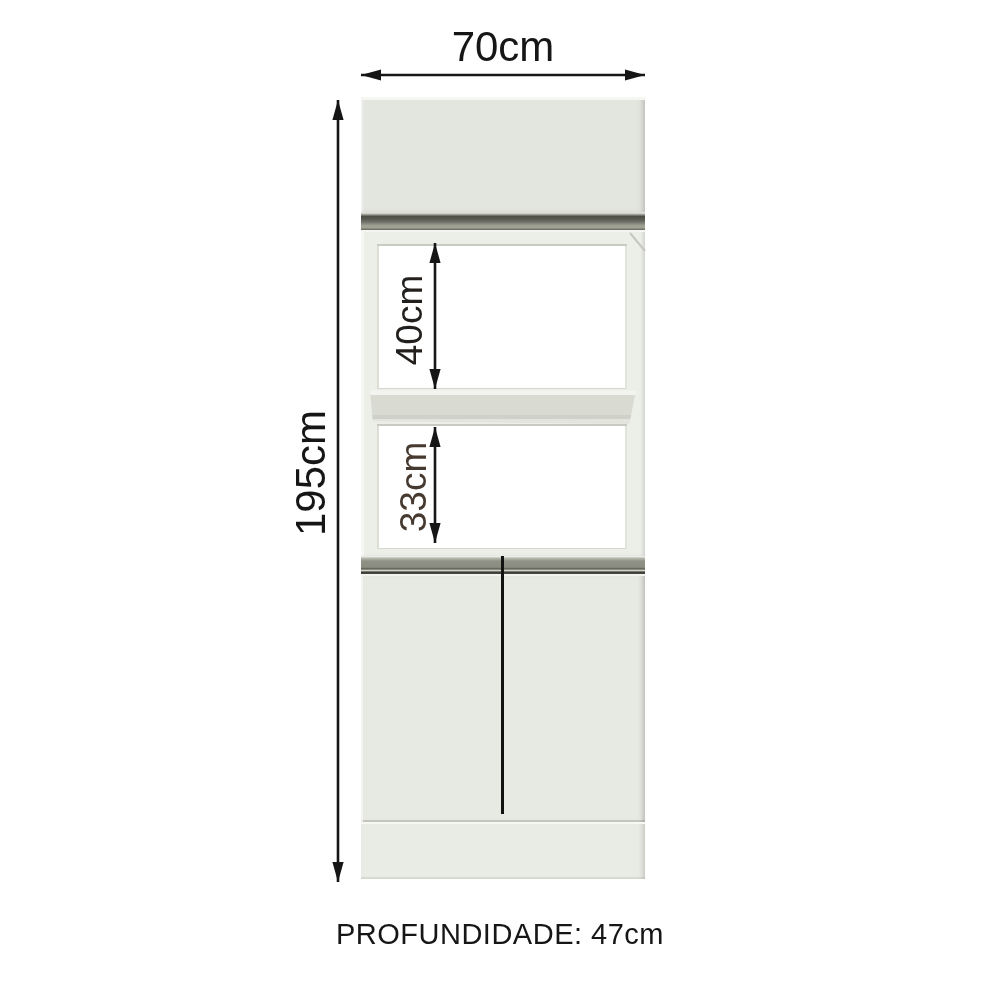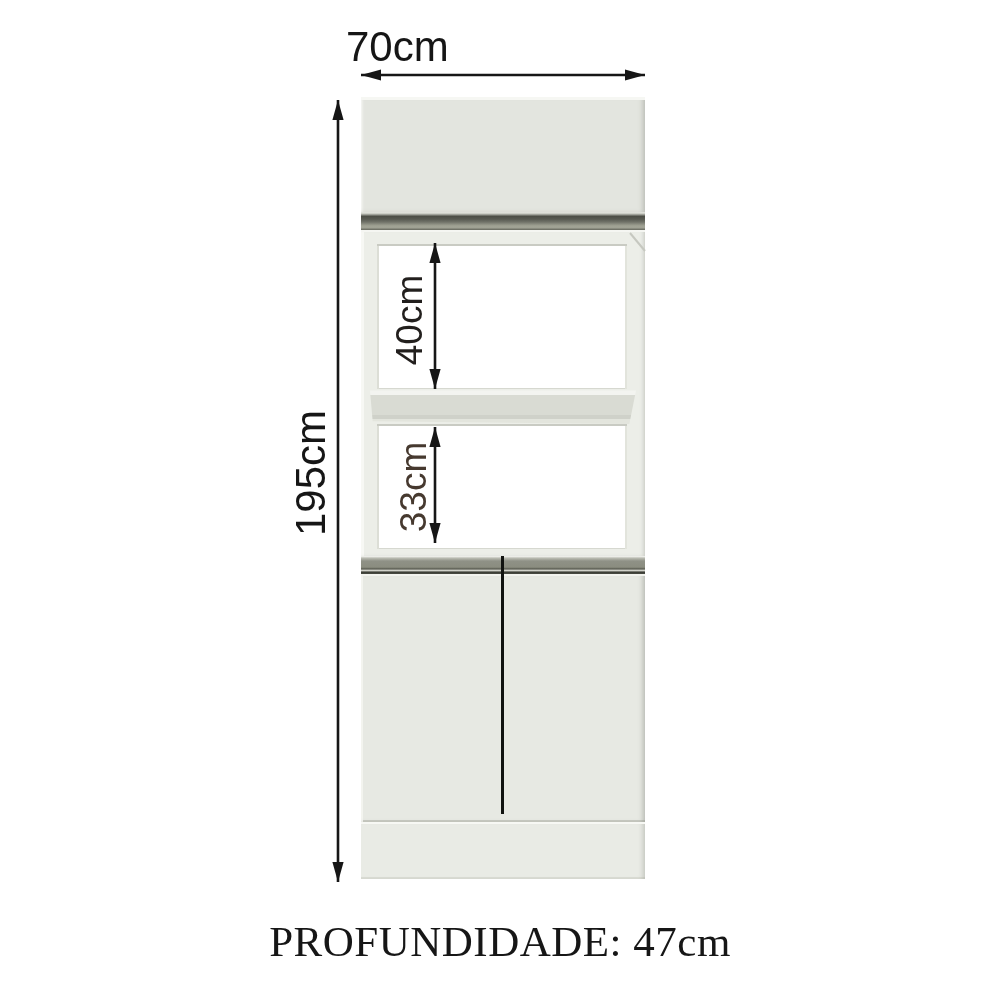--- a/index.html
+++ b/index.html
@@ -13,25 +13,25 @@
   .canvas{position:absolute;left:0;top:0;width:1000px;height:1000px;background:var(--page,#ffffff);}
 
   
   .dim-label{
     position:absolute;
     color:var(--dimension,#161616);
     font-size:42px;
     line-height:1;
     white-space:nowrap;
   }
-  .width-label{left:346px;top:26px;width:284px;text-align:left;}
+  .width-label{left:361px;top:26px;width:284px;text-align:center;}
   .height-label{left:311px;top:473px;transform:translate(-50%,-50%) rotate(-90deg);}
   .upper-label{left:409px;top:320px;transform:translate(-50%,-50%) rotate(-90deg);font-size:37px;color:var(--upper_label,#221f1d);}
   .lower-label{left:413px;top:487px;transform:translate(-50%,-50%) rotate(-90deg);font-size:37px;color:var(--lower_label,#46392f);}
-  .depth-label{left:0;top:920px;width:1000px;text-align:center;font-size:43px;letter-spacing:0.5px;font-family:Liberation Serif, serif;}
+  .depth-label{left:0;top:920px;width:1000px;text-align:center;font-size:29px;letter-spacing:0.5px;}
 
   
   svg.arrows{position:absolute;left:0;top:0;z-index:5;pointer-events:none;}
   .dim-line{stroke:var(--dimension,#161616);stroke-width:2.6;fill:none;}
   .ah{fill:var(--dimension,#161616);}
   .persp-line{stroke:#c6c8c0;stroke-width:2;fill:none;}
 
   
   .cabinet{position:absolute;left:361px;top:97px;width:284px;height:782px;}
   .cabinet > div{position:absolute;left:0;width:284px;}

